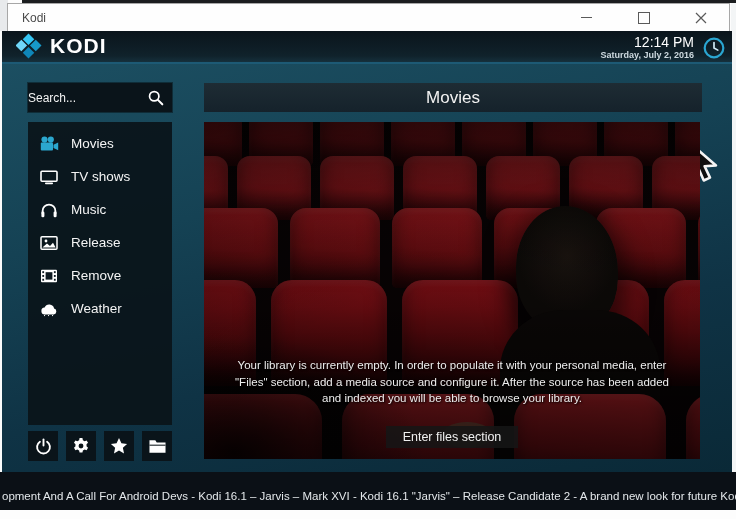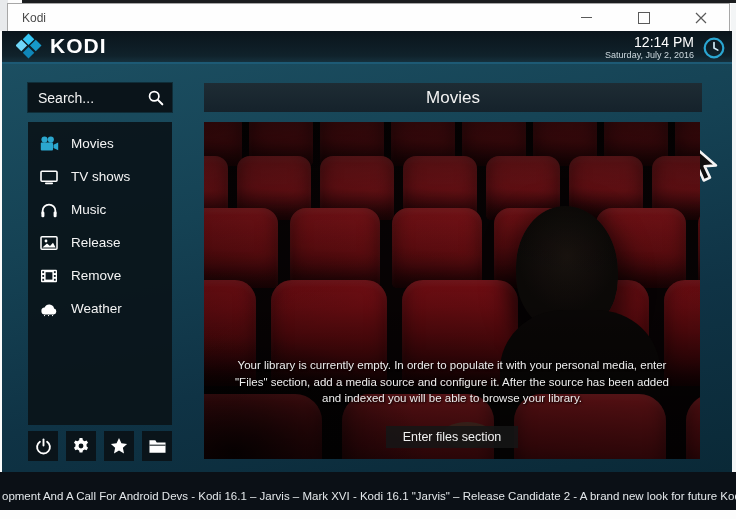--- a/index.html
+++ b/index.html
@@ -26,26 +26,26 @@
   
   .app{left:2px;top:31px;width:730px;height:441px;
        background:linear-gradient(168deg,#1d5164 0%,#154254 38%,#0f3345 68%,#0a2937 100%);}
   .kodi-header{position:absolute;left:0;top:0;right:0;height:31px;
        background:linear-gradient(180deg,#0a141b 0%,#10222b 80%,#15303c 100%);
        border-bottom:2px solid #1d5a75;}
   .logo{position:absolute;left:14px;top:2px;display:flex;align-items:center;gap:8px;}
   .logo-text{color:#fff;font-size:21px;font-weight:bold;letter-spacing:1px;}
   .clock-block{position:absolute;right:38px;top:3px;text-align:right;color:#fff;line-height:1.15;}
   .clock-time{font-size:14px;font-weight:normal;}
-  .clock-date{font-size:9px;color:#cdd9df;}
+  .clock-date{font-size:9px;color:#cdd9df;font-weight:bold;}
   .clock-svg{position:absolute;right:7px;top:6px;}
 
   .search-box{position:absolute;left:26px;top:52px;width:144px;height:29px;background:#0a141a;
        display:flex;align-items:center;box-shadow:0 0 0 1px rgba(0,0,0,.4);}
-  .search-text{margin-left:10px;font-size:14px;color:#f2f2f2;}
+  .search-text{font-size:12px;color:#f2f2f2;}
   .search-box svg{margin-left:auto;margin-right:8px;}
 
   .menu-panel{position:absolute;left:26px;top:91px;width:144px;height:303px;
        background:rgba(10,19,25,.92);padding-top:5px;box-sizing:border-box;}
   .menu-item{height:33px;display:flex;align-items:center;}
   .mi{width:22px;margin-left:10px;display:flex;justify-content:center;}
   .ml{margin-left:11px;font-size:13.5px;color:#f4f4f4;}
 
   .footer-btns{position:absolute;left:26px;top:400px;display:flex;gap:8px;}
   .sq-btn{width:30px;height:30px;background:#0a141a;display:flex;align-items:center;justify-content:center;}

